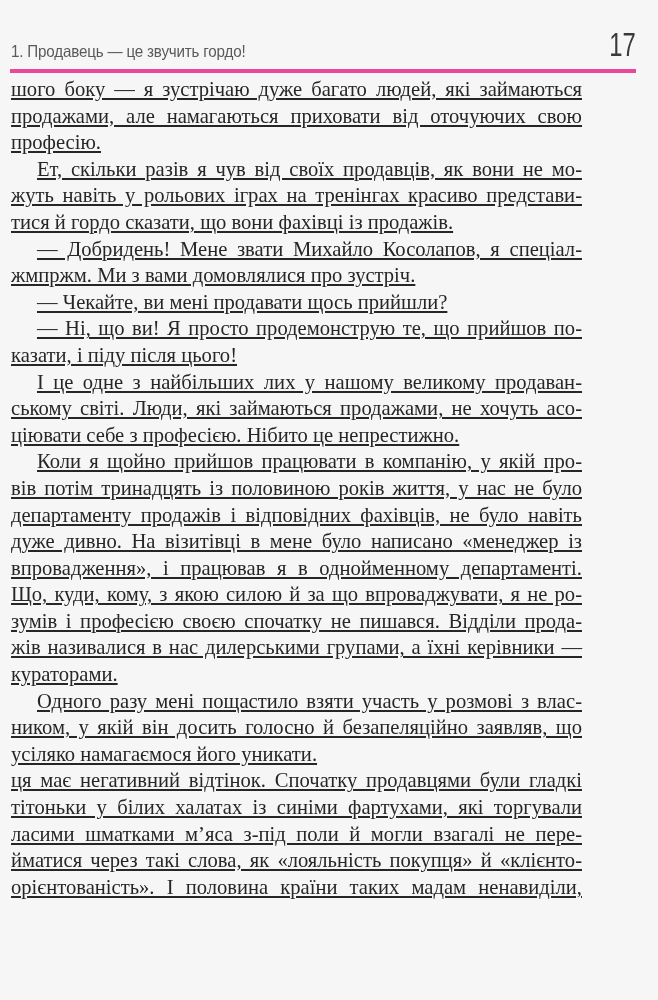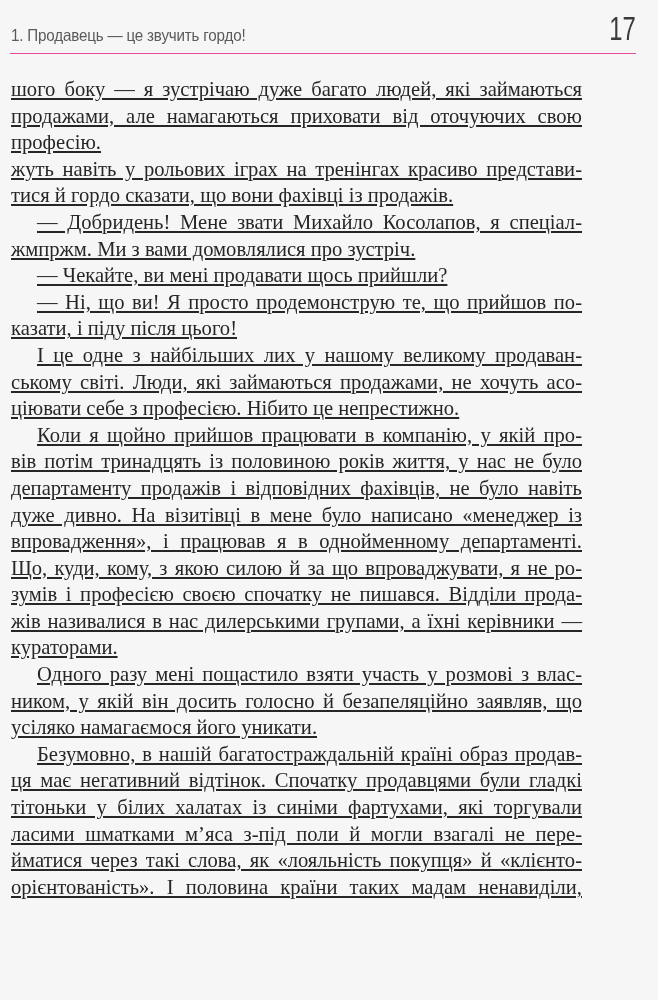--- a/index.html
+++ b/index.html
@@ -10,23 +10,23 @@
     body {
       width: 658px;
       height: 1000px;
       overflow: hidden;
       position: relative;
     }
     .page-header {
       position: absolute;
       left: 10px;
       right: 22px;
-      top: 0;
+      top: 16px;
       height: 53px;
-      border-bottom: 1px solid #ec4899;
+      border-bottom: 4px solid #ec4899;
     }
     .running-title {
       position: absolute;
       left: 1px;
       bottom: 8px;
       font-family: "Liberation Sans", "DejaVu Sans", sans-serif;
       font-size: 16.5px;
       color: #5a5a5a;
       letter-spacing: -0.2px;
       transform: scaleX(0.92);
@@ -77,20 +77,21 @@
 
 <div class="page-header">
   <span class="running-title">1. Продавець — це звучить гордо!</span>
   <span class="page-number">17</span>
 </div>
 
 <div class="body-text" id="body-text">
     <span class="line">шого боку — я зустрічаю дуже багато людей, які займаються</span>
     <span class="line">продажами, але намагаються приховати від оточуючих свою</span>
     <span class="line last">професію.</span>
+    <span class="line indent">Ет, скільки разів я чув від своїх продавців, як вони не мо-</span>
     <span class="line">жуть навіть у рольових іграх на тренінгах красиво представи-</span>
     <span class="line last">тися й гордо сказати, що вони фахівці із продажів.</span>
     <span class="line indent">— Добридень! Мене звати Михайло Косолапов, я спеціал-</span>
     <span class="line last">жмпржм. Ми з вами домовлялися про зустріч.</span>
     <span class="line indent last">— Чекайте, ви мені продавати щось прийшли?</span>
     <span class="line indent">— Ні, що ви! Я просто продемонструю те, що прийшов по-</span>
     <span class="line last">казати, і піду після цього!</span>
     <span class="line indent">І це одне з найбільших лих у нашому великому продаван-</span>
     <span class="line">ському світі. Люди, які займаються продажами, не хочуть асо-</span>
     <span class="line last">ціювати себе з професією. Нібито це непрестижно.</span>
@@ -99,19 +100,18 @@
     <span class="line">департаменту продажів і відповідних фахівців, не було навіть</span>
     <span class="line">дуже дивно. На візитівці в мене було написано «менеджер із</span>
     <span class="line">впровадження», і працював я в однойменному департаменті.</span>
     <span class="line">Що, куди, кому, з якою силою й за що впроваджувати, я не ро-</span>
     <span class="line">зумів і професією своєю спочатку не пишався. Відділи прода-</span>
     <span class="line">жів називалися в нас дилерськими групами, а їхні керівники —</span>
     <span class="line last">кураторами.</span>
     <span class="line indent">Одного разу мені пощастило взяти участь у розмові з влас-</span>
     <span class="line">ником, у якій він досить голосно й безапеляційно заявляв, що</span>
     <span class="line last">усіляко намагаємося його уникати.</span>
-    <span class="line indent">Безумовно, в нашій багатостраждальній країні образ продав-</span>
     <span class="line">ця має негативний відтінок. Спочатку продавцями були гладкі</span>
     <span class="line">тітоньки у білих халатах із синіми фартухами, які торгували</span>
     <span class="line">ласими шматками м’яса з-під поли й могли взагалі не пере-</span>
     <span class="line">йматися через такі слова, як «лояльність покупця» й «клієнто-</span>
     <span class="line">орієнтованість». І половина країни таких мадам ненавиділи,</span>
   </div>
 
 </body></html>

